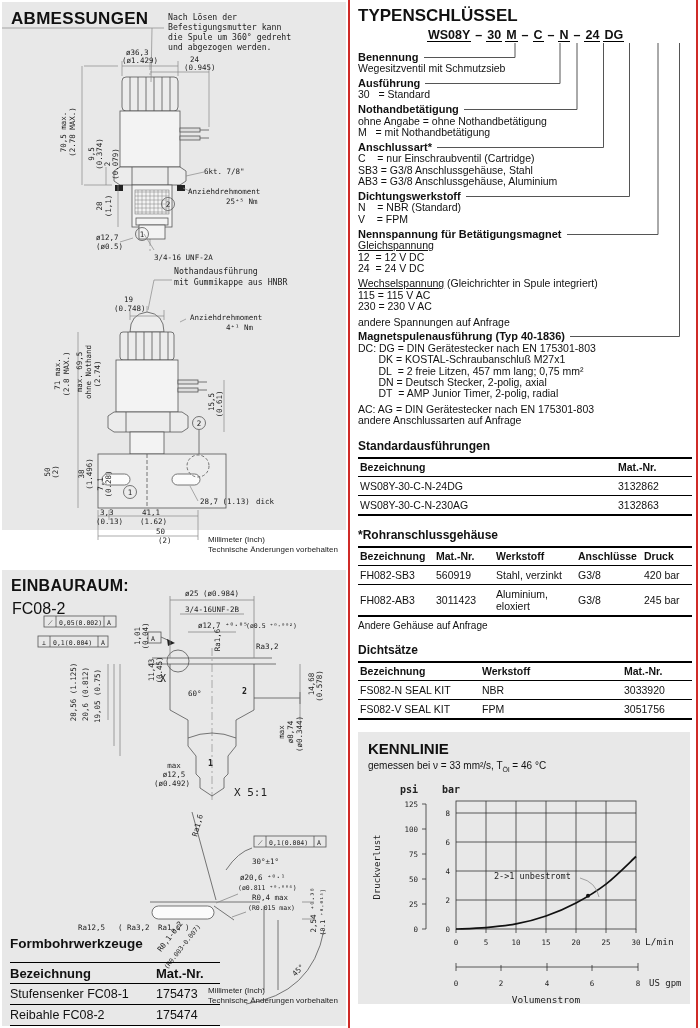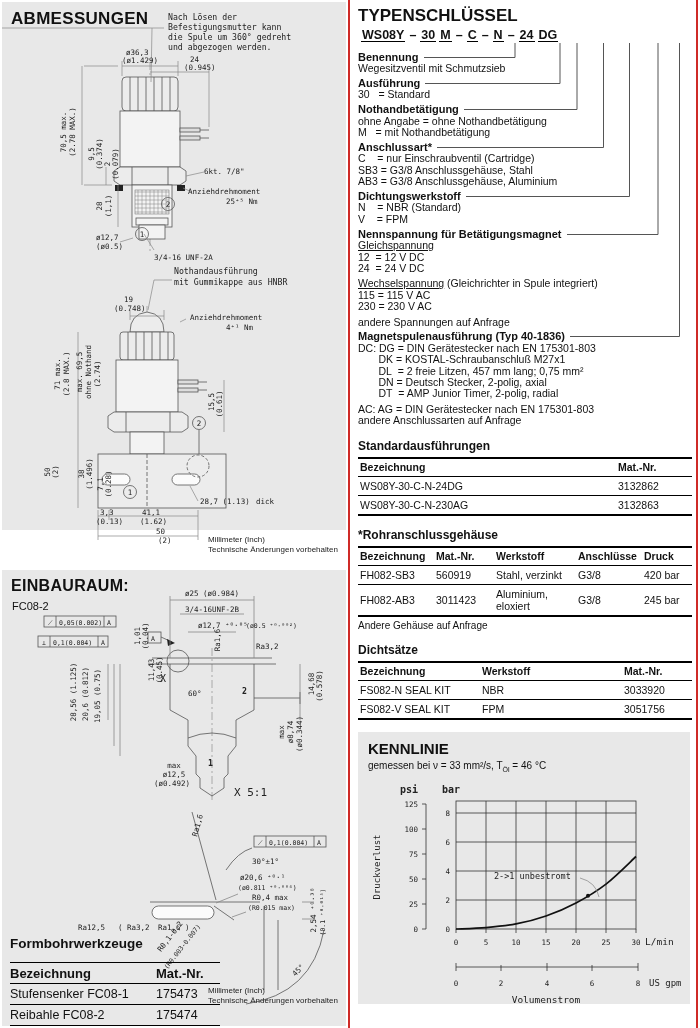--- a/index.html
+++ b/index.html
@@ -3,21 +3,21 @@
 <meta charset="utf-8">
 <style>
   html,body{margin:0;padding:0;background:#fff}
   .page{position:relative;width:700px;height:1028px;background:#fff;overflow:hidden;
         font-family:"Liberation Sans",sans-serif;color:#111}
   .panel{position:absolute;background:#e8e8e8}
   #p-abm{left:2px;top:2px;width:344px;height:528px}
   #p-einb{left:2px;top:570px;width:344px;height:456px}
   .panel h1{position:absolute;left:9px;top:7px;margin:0;font-size:17px;font-weight:bold;letter-spacing:.3px}
   #p-einb h1{font-size:16px}
-  .fc{position:absolute;left:10px;top:30px;font-size:11px}
+  .fc{position:absolute;left:10px;top:30px;font-size:16px}
   svg.draw{position:absolute;left:0;top:0}
   svg text{font-family:"DejaVu Sans Mono",monospace;font-size:7.5px;fill:#222;stroke:none}
   svg text.t8{font-size:8.2px}
   svg text.t65{font-size:6.5px}
   svg text.t10{font-size:10px}
   svg text.t11{font-size:11px}
   svg text.b{font-weight:bold}
   .fn{position:absolute;font-size:8px;color:#222;line-height:1.3}
   #fn1{left:206px;top:533px}
   #fn2{left:206px;top:416px}
@@ -25,21 +25,21 @@
   .formbohr h3{font-size:13.5px;margin:0;padding-bottom:11px;border-bottom:1.5px solid #000}
   table.ftab{width:100%;border-collapse:collapse;font-size:12.5px}
   table.ftab th{text-align:left;font-size:13px;border-bottom:1.5px solid #000;padding:3px 0 2px 0}
   table.ftab td{border-bottom:1px solid #000;padding:3px 0}
   .redline{position:absolute;top:0;width:2px;height:1028px;background:#cf2a27}
   #rl1{left:348px} #rl2{left:696px}
   .rightcol{position:absolute;left:358px;top:4px;width:334px}
   .rightcol h1{margin:2px 0 4px 0;font-size:17px;font-weight:bold}
   #ts-block{position:relative;font-size:10.5px;line-height:11.4px}
   #ts-conn{position:absolute;left:0;top:0;pointer-events:none}
-  .code-row{text-align:left;padding-right:2px;font-weight:bold;font-size:12.5px;height:18px;position:relative;z-index:1}
+  .code-row{text-align:center;padding-right:2px;font-weight:bold;font-size:12.5px;height:18px;position:relative;z-index:1}
   .seg{display:inline-block;border-bottom:1.6px solid #000;padding:0 1px;margin-left:3px}
   .seg.dash{border-bottom:none}
   .ts-sec{margin-top:3.5px}
   .ts-title{font-weight:bold;font-size:11px;display:inline-block;position:relative;z-index:1}
   .ts-line.gap{margin-top:4px}
   .us{text-decoration:underline}
   .tblsec h3{font-size:12px;margin:12px 0 4px 0}
   table.dtab{width:100%;border-collapse:collapse;border-top:2px solid #000;border-bottom:2px solid #000;font-size:10.5px}
   table.dtab th{font-weight:bold;text-align:left;border-bottom:1.5px solid #000;padding:2.5px 2px}
   table.dtab td{border-bottom:1px solid #000;padding:3px 2px}

